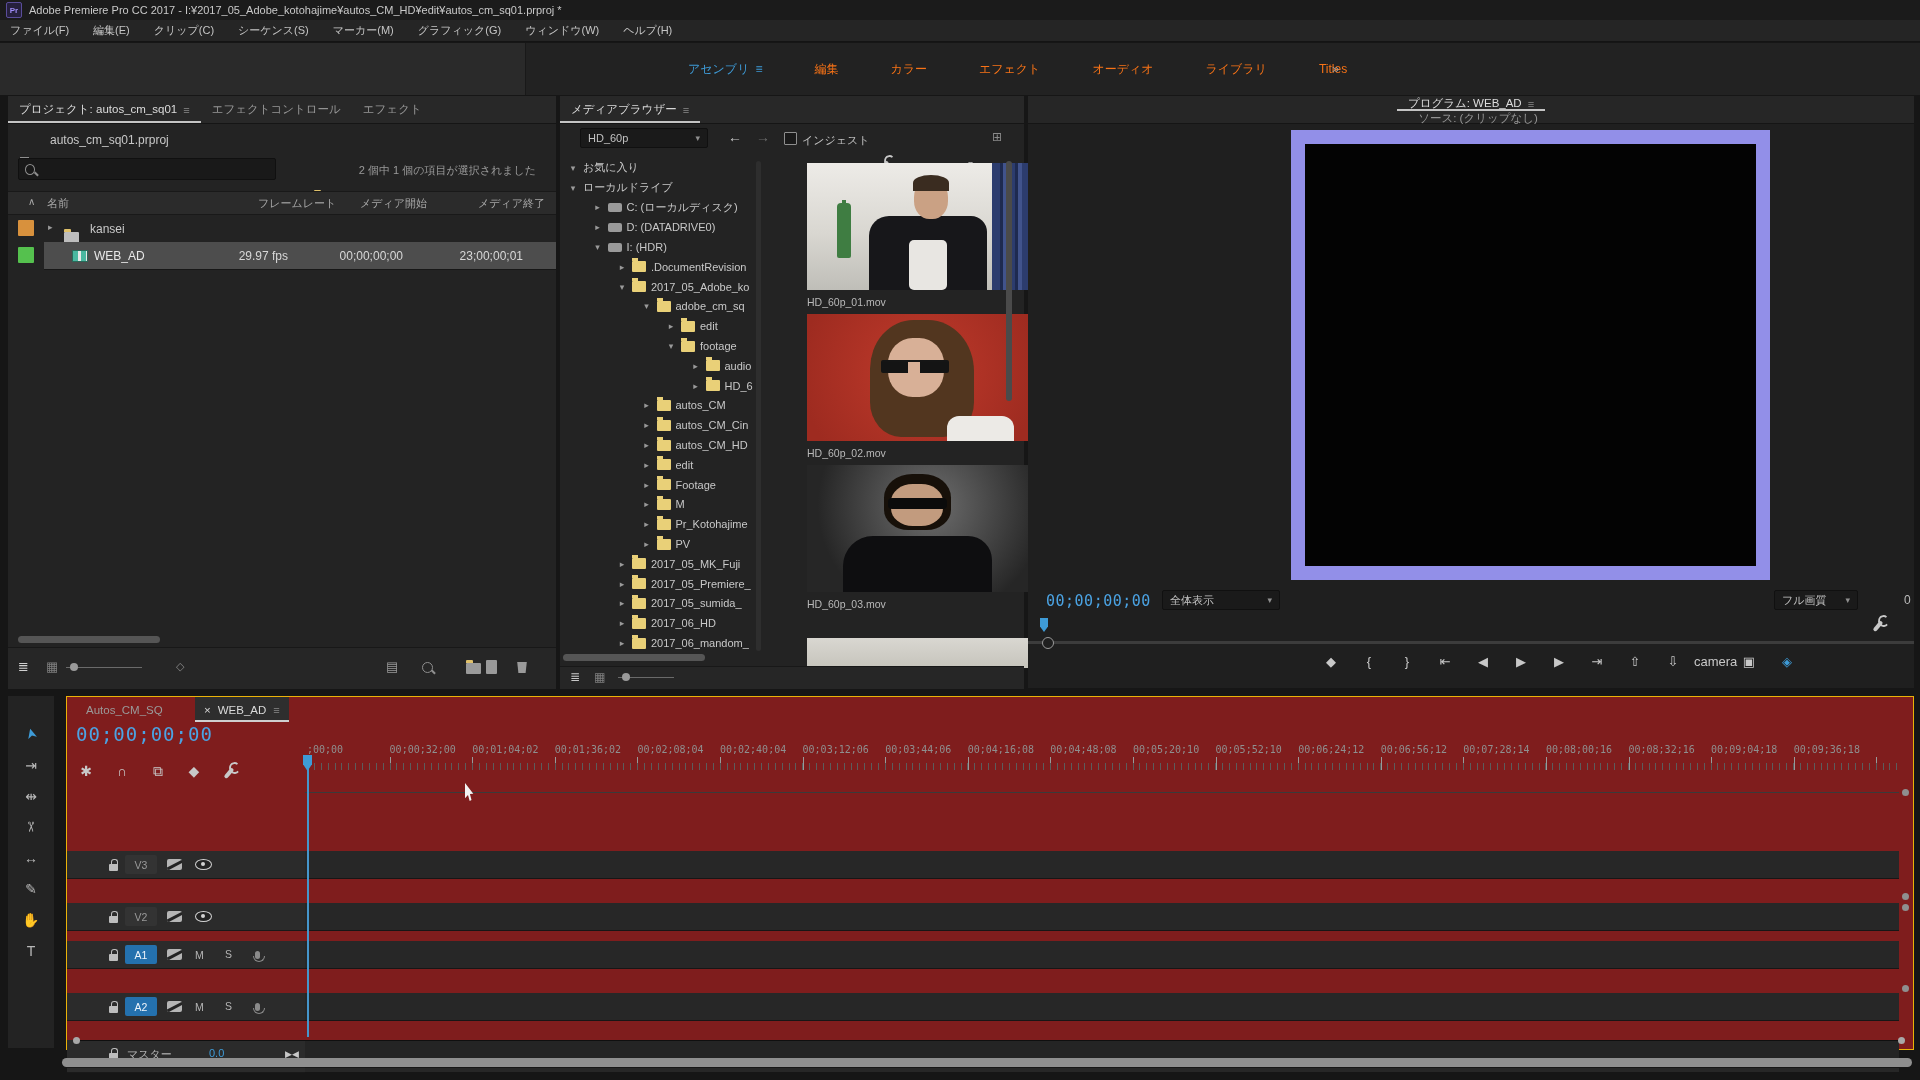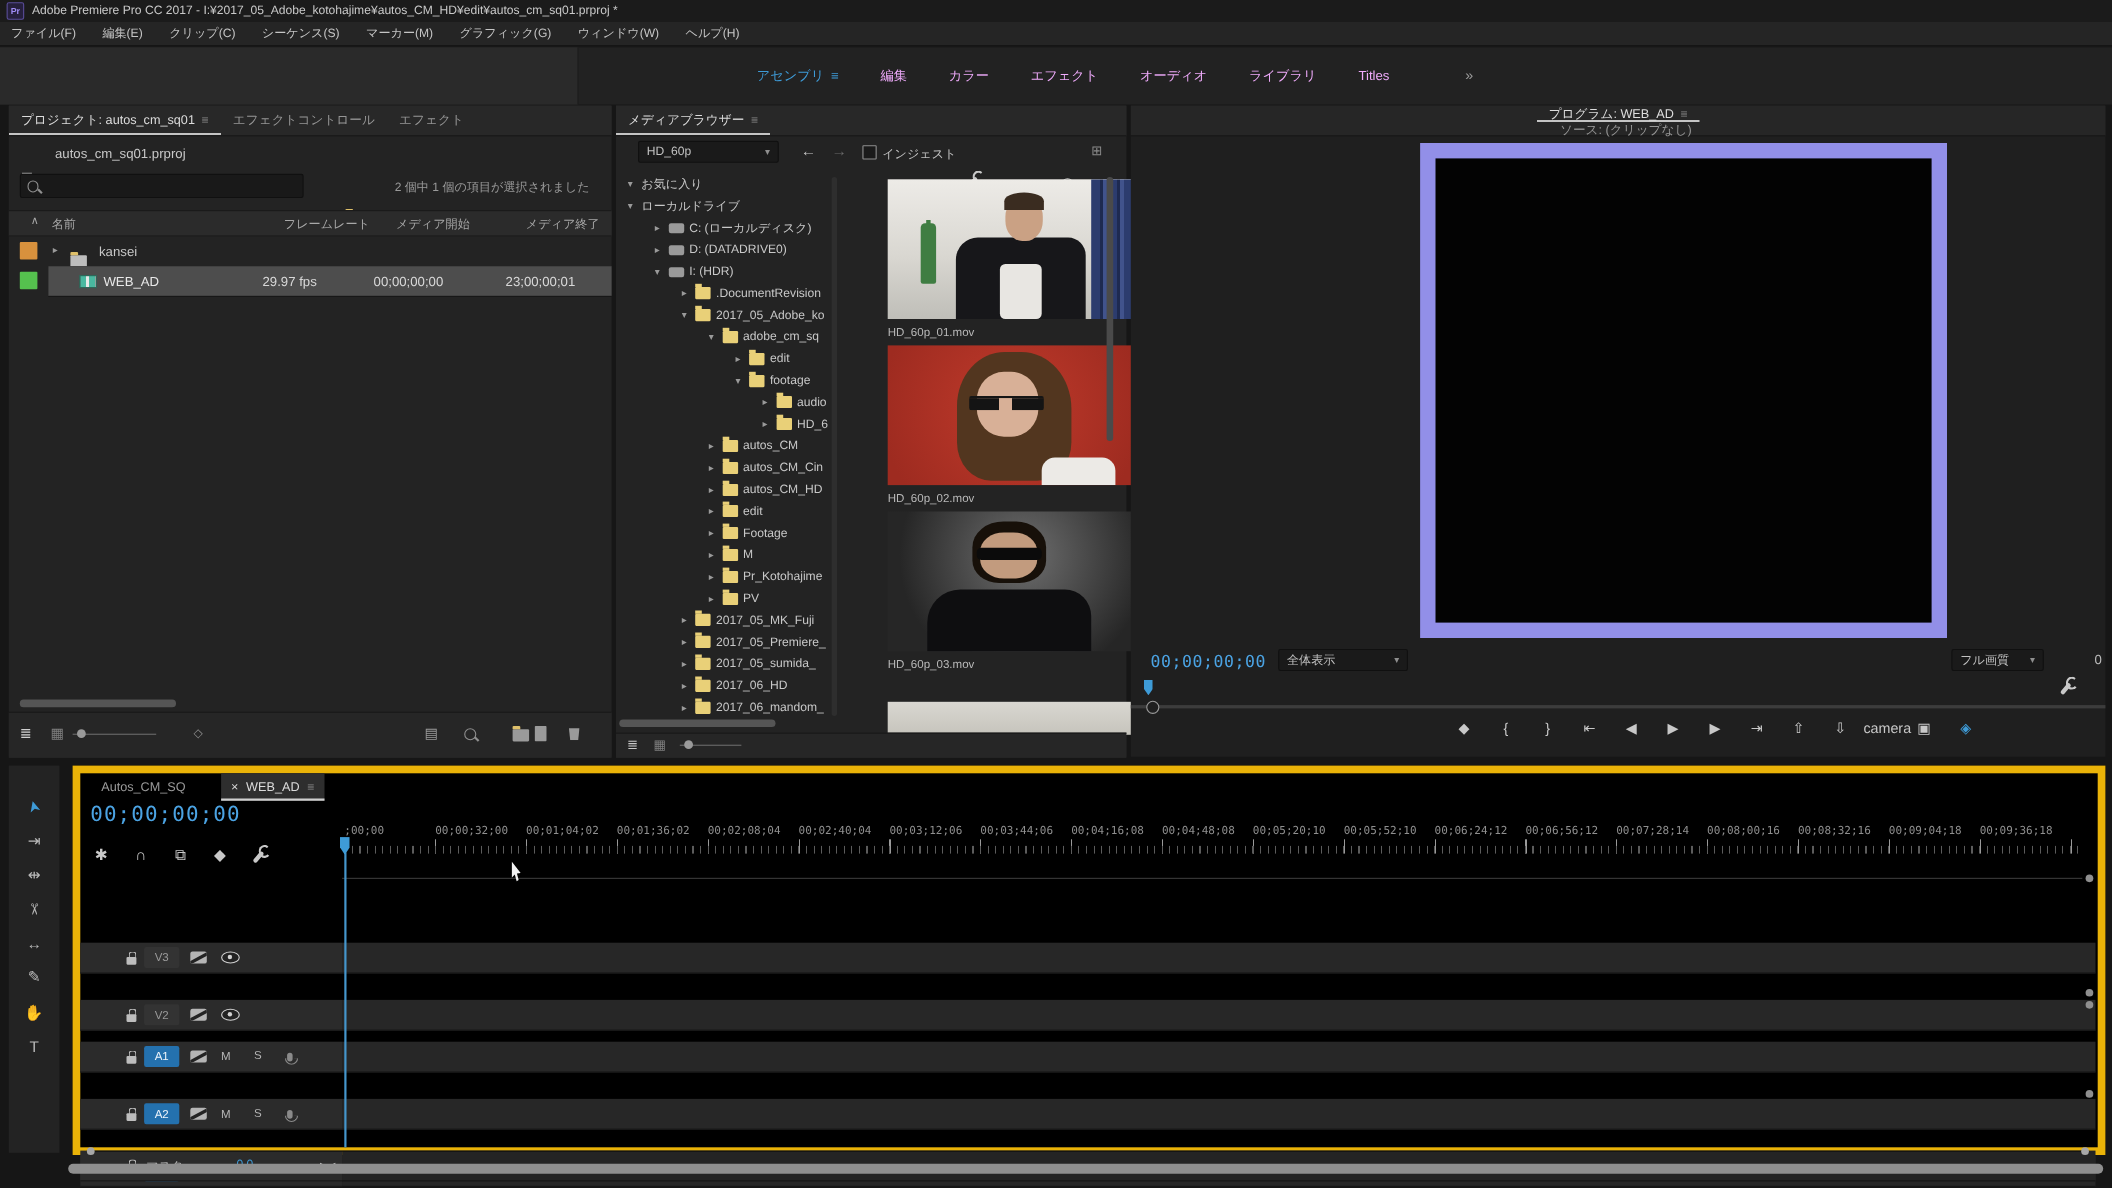--- a/index.html
+++ b/index.html
@@ -11,22 +11,22 @@
   .ptabs{height:27px;background:#282828;border-bottom:1px solid #151515;display:flex;align-items:center;}
   .ptab{padding:0 11px;height:100%;display:flex;align-items:center;gap:6px;color:#969696;font-size:11.5px;white-space:nowrap;}
   .ptab.active{color:#dcdcdc;box-shadow:inset 0 -2px 0 #c4c4c4;}
   .pmenu{color:#8a8a8a;font-size:11px;}
   
   .titlebar{position:absolute;left:0;top:0;width:1920px;height:20px;background:#1b1b1b;display:flex;align-items:center;gap:7px;padding-left:6px;box-sizing:border-box;font-size:11px;color:#c9c9c9;}
   .pr-icon{width:14px;height:14px;background:#26203d;color:#9f8cf5;font-size:8px;font-weight:bold;display:flex;align-items:center;justify-content:center;border-radius:2px;border:1px solid #5a4d9a;}
   .menubar{position:absolute;left:0;top:20px;width:1920px;height:22px;background:#252525;display:flex;align-items:center;gap:24px;padding-left:10px;box-sizing:border-box;font-size:11px;color:#c5c5c5;border-bottom:1px solid #141414;}
   .wsbar{position:absolute;left:0;top:43px;width:1920px;height:52px;background:#222;}
   .ws-left{position:absolute;left:0;top:0;width:525px;height:52px;background:#2a2a2a;border-right:1px solid #191919;}
-  .ws-tabs{position:absolute;left:688px;top:0;height:52px;display:flex;align-items:center;gap:38px;}
-  .ws-tab{color:#f0abfc;font-size:12px;white-space:nowrap;display:flex;gap:6px;align-items:center;}
+  .ws-tabs{position:absolute;left:688px;top:0;height:52px;display:flex;align-items:center;gap:52px;}
+  .ws-tab{color:#f97316;font-size:12px;white-space:nowrap;display:flex;gap:6px;align-items:center;}
   .ws-tab.active{color:#3e9bd7;}
   .ws-tab .ws-menu{display:none;}
   .ws-tab.has-menu .ws-menu{display:inline;color:#3e9bd7;}
   
   .dd{background:#1a1a1a;border:1px solid #101010;border-radius:2px;color:#c2c2c2;font-size:11px;display:flex;align-items:center;justify-content:space-between;padding:0 7px;height:20px;box-sizing:border-box;}
   .dd .car{color:#8f8f8f;font-size:9px;margin-left:8px;}
   .searchbox{background:#191919;border:1px solid #101010;border-radius:2px;height:22px;display:flex;align-items:center;padding:0 6px;box-sizing:border-box;}
   .searchbox input{background:transparent;border:none;outline:none;color:#ccc;font-size:11px;width:100%;}
   
   .mag{width:9px;height:9px;border:1.6px solid #8f8f8f;border-radius:50%;position:relative;display:inline-block;}
@@ -592,21 +592,21 @@
         <div class="tool">
           <span>✋</span>
         </div>
 
         <div class="tool">
           <span>T</span>
         </div>
       </div>
   </div>
 
-  <div class="panel" style="left:66px;top:696px;width:1848px;height:354px;border:7px solid #eab308;box-sizing:border-box;background:#000000;">
+  <div class="panel" style="left:66px;top:696px;width:1848px;height:354px;border:1px solid #eab308;box-sizing:border-box;background:#7f1d1d;">
     
     <span class="ttab" style="left:10px;">
         <span>Autos_CM_SQ</span>
       </span>
     <span class="ttab active" style="left:128px;">
       <span>×</span>
       <span>WEB_AD</span>
       <span class="pmenu">≡</span>
     </span>
     

